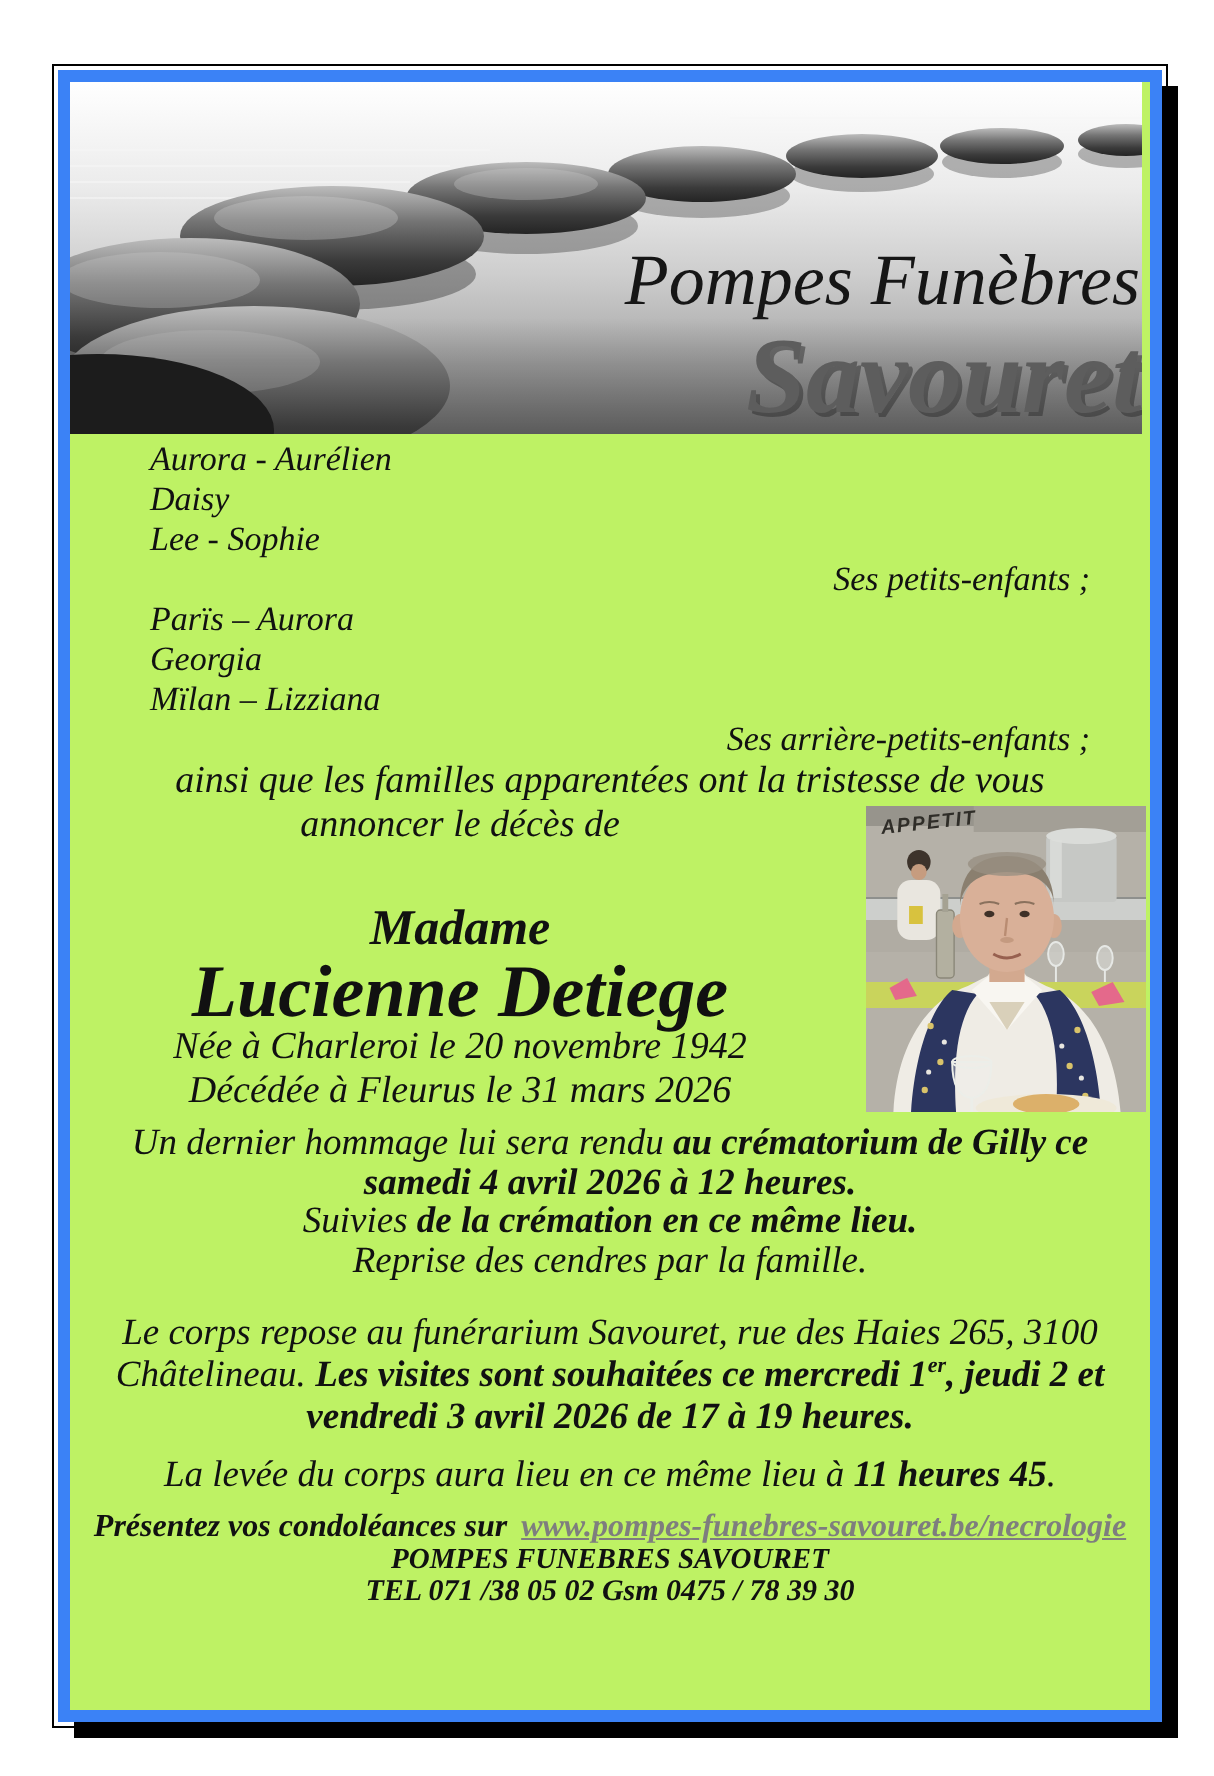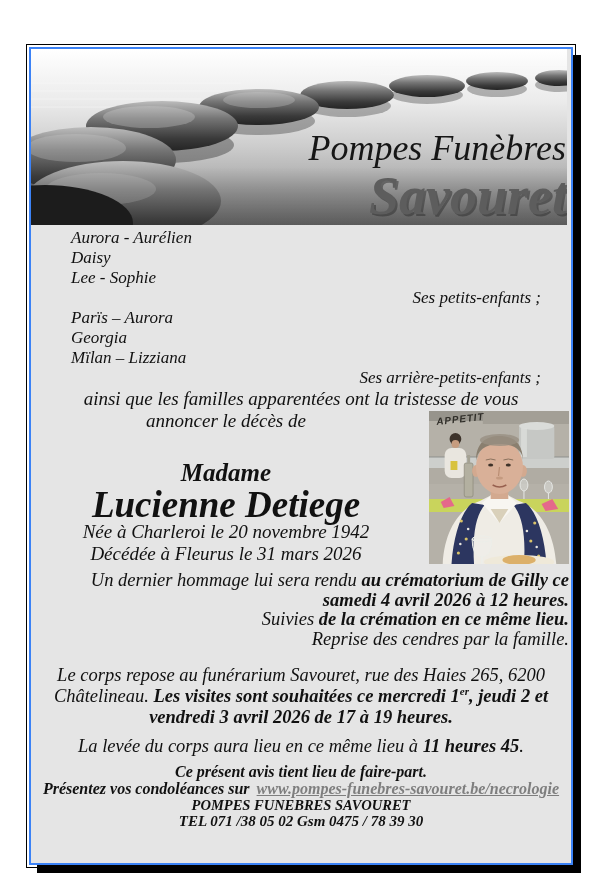--- a/index.html
+++ b/index.html
@@ -1,34 +1,34 @@
 <!DOCTYPE html>
 <html><head>
 <meta charset="utf-8">
 <style>
   html,body{margin:0;padding:0;background:#ffffff;}
   .page{position:relative;width:607px;height:888px;background:#ffffff;overflow:hidden;
         font-family:"Liberation Serif","DejaVu Serif",serif;color:#111;}
-  .sheet{position:absolute;left:29px;top:35px;width:540px;height:814px;background:#e5e5e5;
-         border:2px solid #3b82f6;outline:1px solid #000;outline-offset:2px;
-         box-shadow:8px 8px 0 #000;overflow:hidden;margin-top:12px;}
+  .sheet{position:absolute;left:29px;top:35px;width:540px;height:814px;background:#bef264;
+         border:6px solid #3b82f6;outline:1px solid #000;outline-offset:2px;
+         box-shadow:8px 8px 0 #000;overflow:hidden;}
   .hero{display:block;width:536px;height:176px;}
   .content{font-style:italic;padding:3px 2px 0 2px;}
   .content p{margin:0;}
   .names p{font-size:17px;line-height:20px;padding-left:38px;white-space:pre;}
   .names p.right{text-align:right;padding-left:0;padding-right:28px;}
   .center{text-align:center;}
   .ainsi{font-size:19px;line-height:22px;}
   .photo-frame{float:right;width:140px;height:153px;margin:1px 0 6px 10px;}
   .photo-frame svg{display:block;width:140px;height:153px;}
   .madame{font-size:25px;line-height:30px;font-weight:bold;margin-top:26px !important;}
   .deceased-name{font-size:37px;line-height:33px;font-weight:bold;}
   .born{font-size:19px;line-height:22px;}
   .ceremony{margin-top:6px;}
-  .ceremony p{font-size:18.5px;line-height:19.5px;text-align:right;}
+  .ceremony p{font-size:18.5px;line-height:19.5px;}
   .repose{margin-top:16px;}
   .repose p{font-size:18.5px;line-height:21px;}
   .levee{margin-top:8px !important;font-size:18.5px;line-height:21px;}
   .footer{margin-top:6px;}
   .notice{font-size:16px;line-height:17px;font-weight:bold;}
   .condolences{font-size:16px;line-height:17px;font-weight:bold;}
   .condolences a{color:#7e7e7e;text-decoration:underline;margin-left:7px;}
   .company{font-size:14.5px;line-height:16px;font-weight:bold;}
   .phone{font-size:15px;line-height:16px;font-weight:bold;}
   strong{font-weight:bold;}
@@ -202,29 +202,28 @@
       <p class="center born">Décédée à Fleurus le 31 mars 2026</p>
 
       <div class="ceremony">
         <p class="center"><span>Un dernier hommage lui sera rendu </span><strong>au crématorium de Gilly ce</strong></p>
         <p class="center"><strong>samedi 4 avril 2026 à 12 heures.</strong></p>
         <p class="center"><span>Suivies </span><strong>de la crémation en ce même lieu.</strong></p>
         <p class="center">Reprise des cendres par la famille.</p>
       </div>
 
       <div class="repose">
-        <p class="center">Le corps repose au funérarium Savouret, rue des Haies 265, 6200</p>
+        <p class="center">Le corps repose au funérarium Savouret, rue des Haies 265, 3100</p>
         <p class="center"><span>Châtelineau. </span><strong>Les visites sont souhaitées ce mercredi 1</strong><sup><strong>er</strong></sup><strong>, jeudi 2 et</strong></p>
         <p class="center"><strong>vendredi 3 avril 2026 de 17 à 19 heures.</strong></p>
       </div>
 
       <p class="center levee"><span>La levée du corps aura lieu en ce même lieu à </span><strong>11 heures 45</strong><span>.</span></p>
 
       <div class="footer">
-        <p class="center notice">Ce présent avis tient lieu de faire-part.</p>
         <p class="center condolences"><span>Présentez vos condoléances sur</span><a href="www.pompes-funebres-savouret.be/necrologie">www.pompes-funebres-savouret.be/necrologie</a></p>
         <p class="center company">POMPES FUNEBRES SAVOURET</p>
         <p class="center phone">TEL 071 /38 05 02 Gsm 0475 / 78 39 30</p>
       </div>
 
     </div>
   </div>
 </div>
 
 </body></html>

